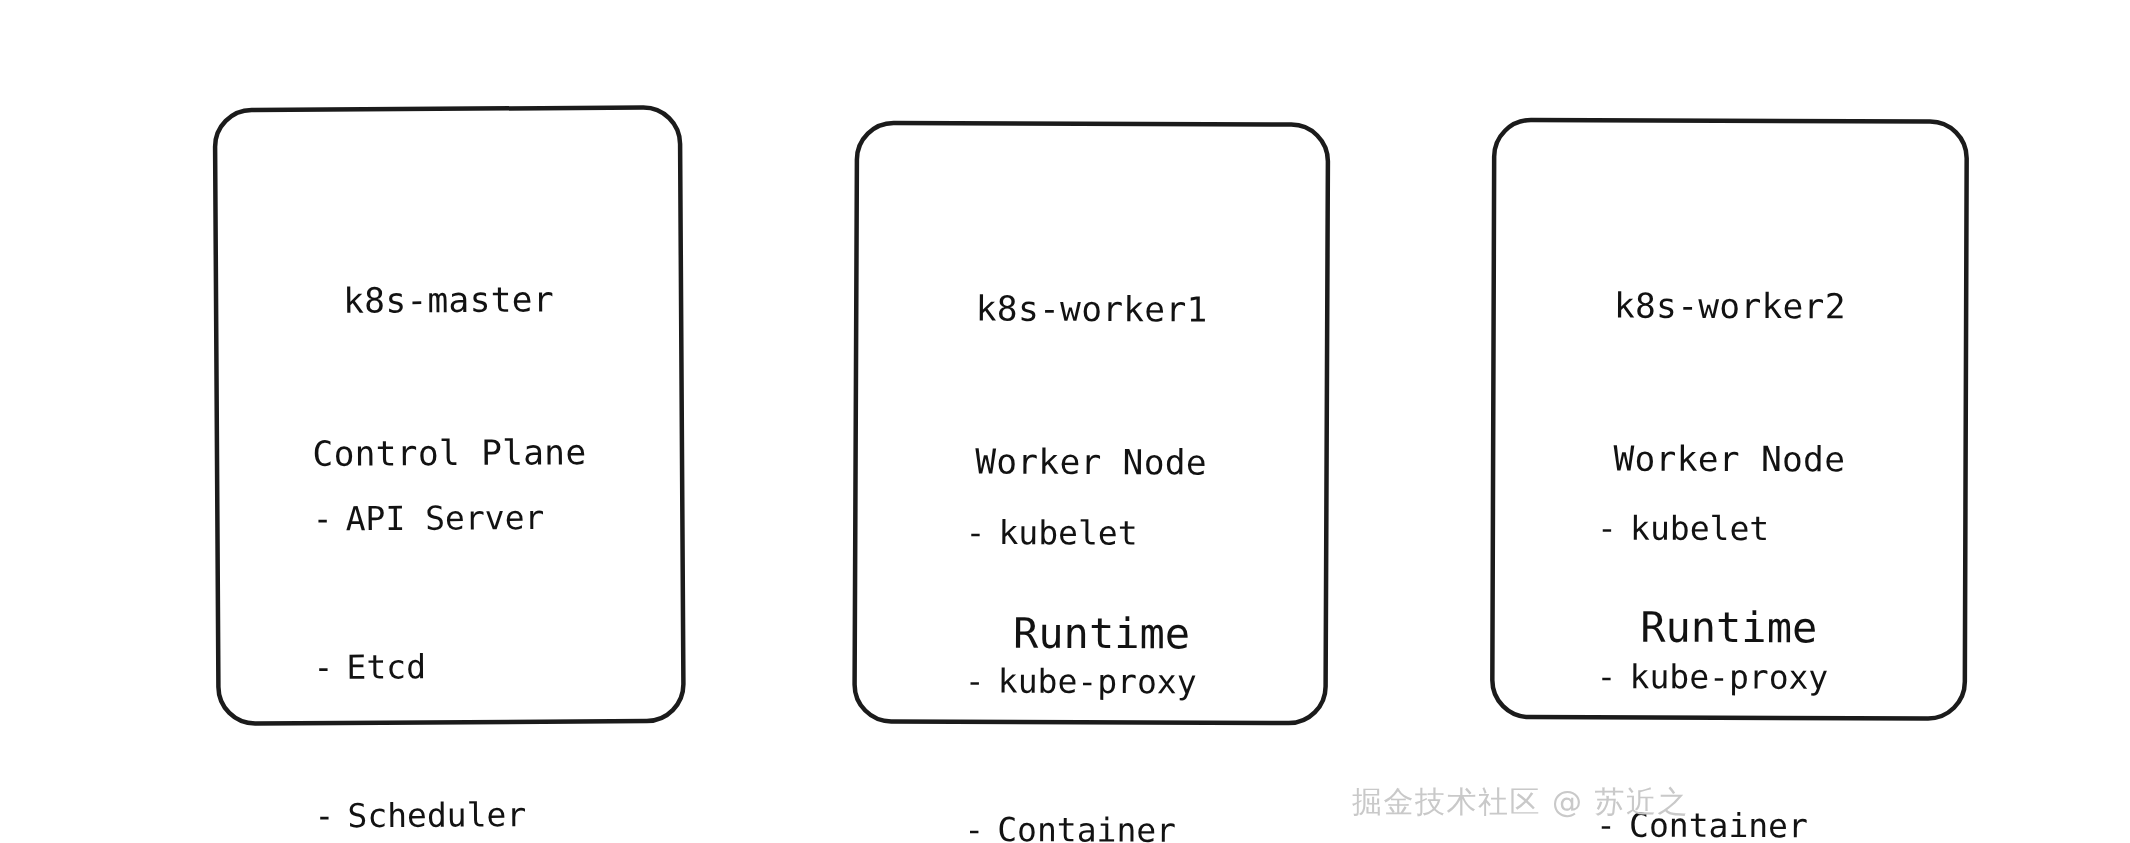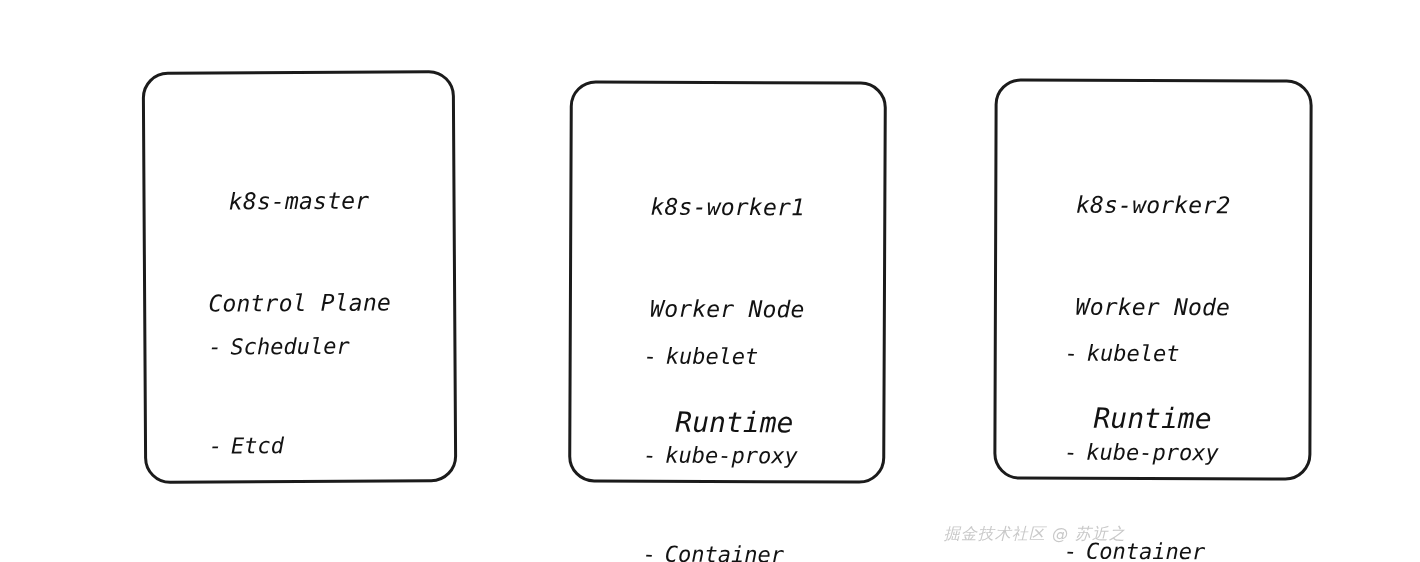--- a/index.html
+++ b/index.html
@@ -14,21 +14,20 @@
     overflow: hidden;
     font-family: "DejaVu Sans Mono", "Liberation Mono", monospace;
     -webkit-font-smoothing: antialiased;
   }
 
   .canvas {
     position: absolute;
     inset: 0;
     width: 1144px;
     height: 562px;
-    font-style: italic;
   }
 
   
   .node-box {
     position: absolute;
     box-sizing: border-box;
     background: #ffffff;
     border: 3px solid #1b1b1b;
     border-radius: 26px;
   }
@@ -107,40 +106,41 @@
   #box-worker1 .node-footnote { left: 104px; top: 322px; }
   #box-worker2 .node-footnote { left: 97px; top: 320px; }
 
   
   .watermark {
     position: absolute;
     right: 18px;
     bottom: 14px;
     color: #c9c9c9;
     font-family: "DejaVu Sans", "Liberation Sans", sans-serif;
-    font-size: 16px;
+    font-size: 20px;
     line-height: 28px;
     letter-spacing: 1px;
     white-space: pre;
     user-select: none;
   }
 </style>
 </head>
 <body>
 
 <div class="canvas">
 
   <div class="node-box" id="box-master">
     <div class="node-title">
       <span class="title-line">k8s-master</span>
       <span class="title-line">Control Plane</span>
     </div>
     <ul class="node-list">
+      <li><span class="bullet-dash">-</span><span>API Server</span></li>
+      <li><span class="bullet-dash">-</span><span>Etcd</span></li>
       <li><span class="bullet-dash">-</span><span>Scheduler</span></li>
-      <li><span class="bullet-dash">-</span><span>Etcd</span></li>
       
     </ul>
   </div>
 
   <div class="node-box" id="box-worker1">
     <div class="node-title">
       <span class="title-line">k8s-worker1</span>
       <span class="title-line">Worker Node</span>
     </div>
     <ul class="node-list">

